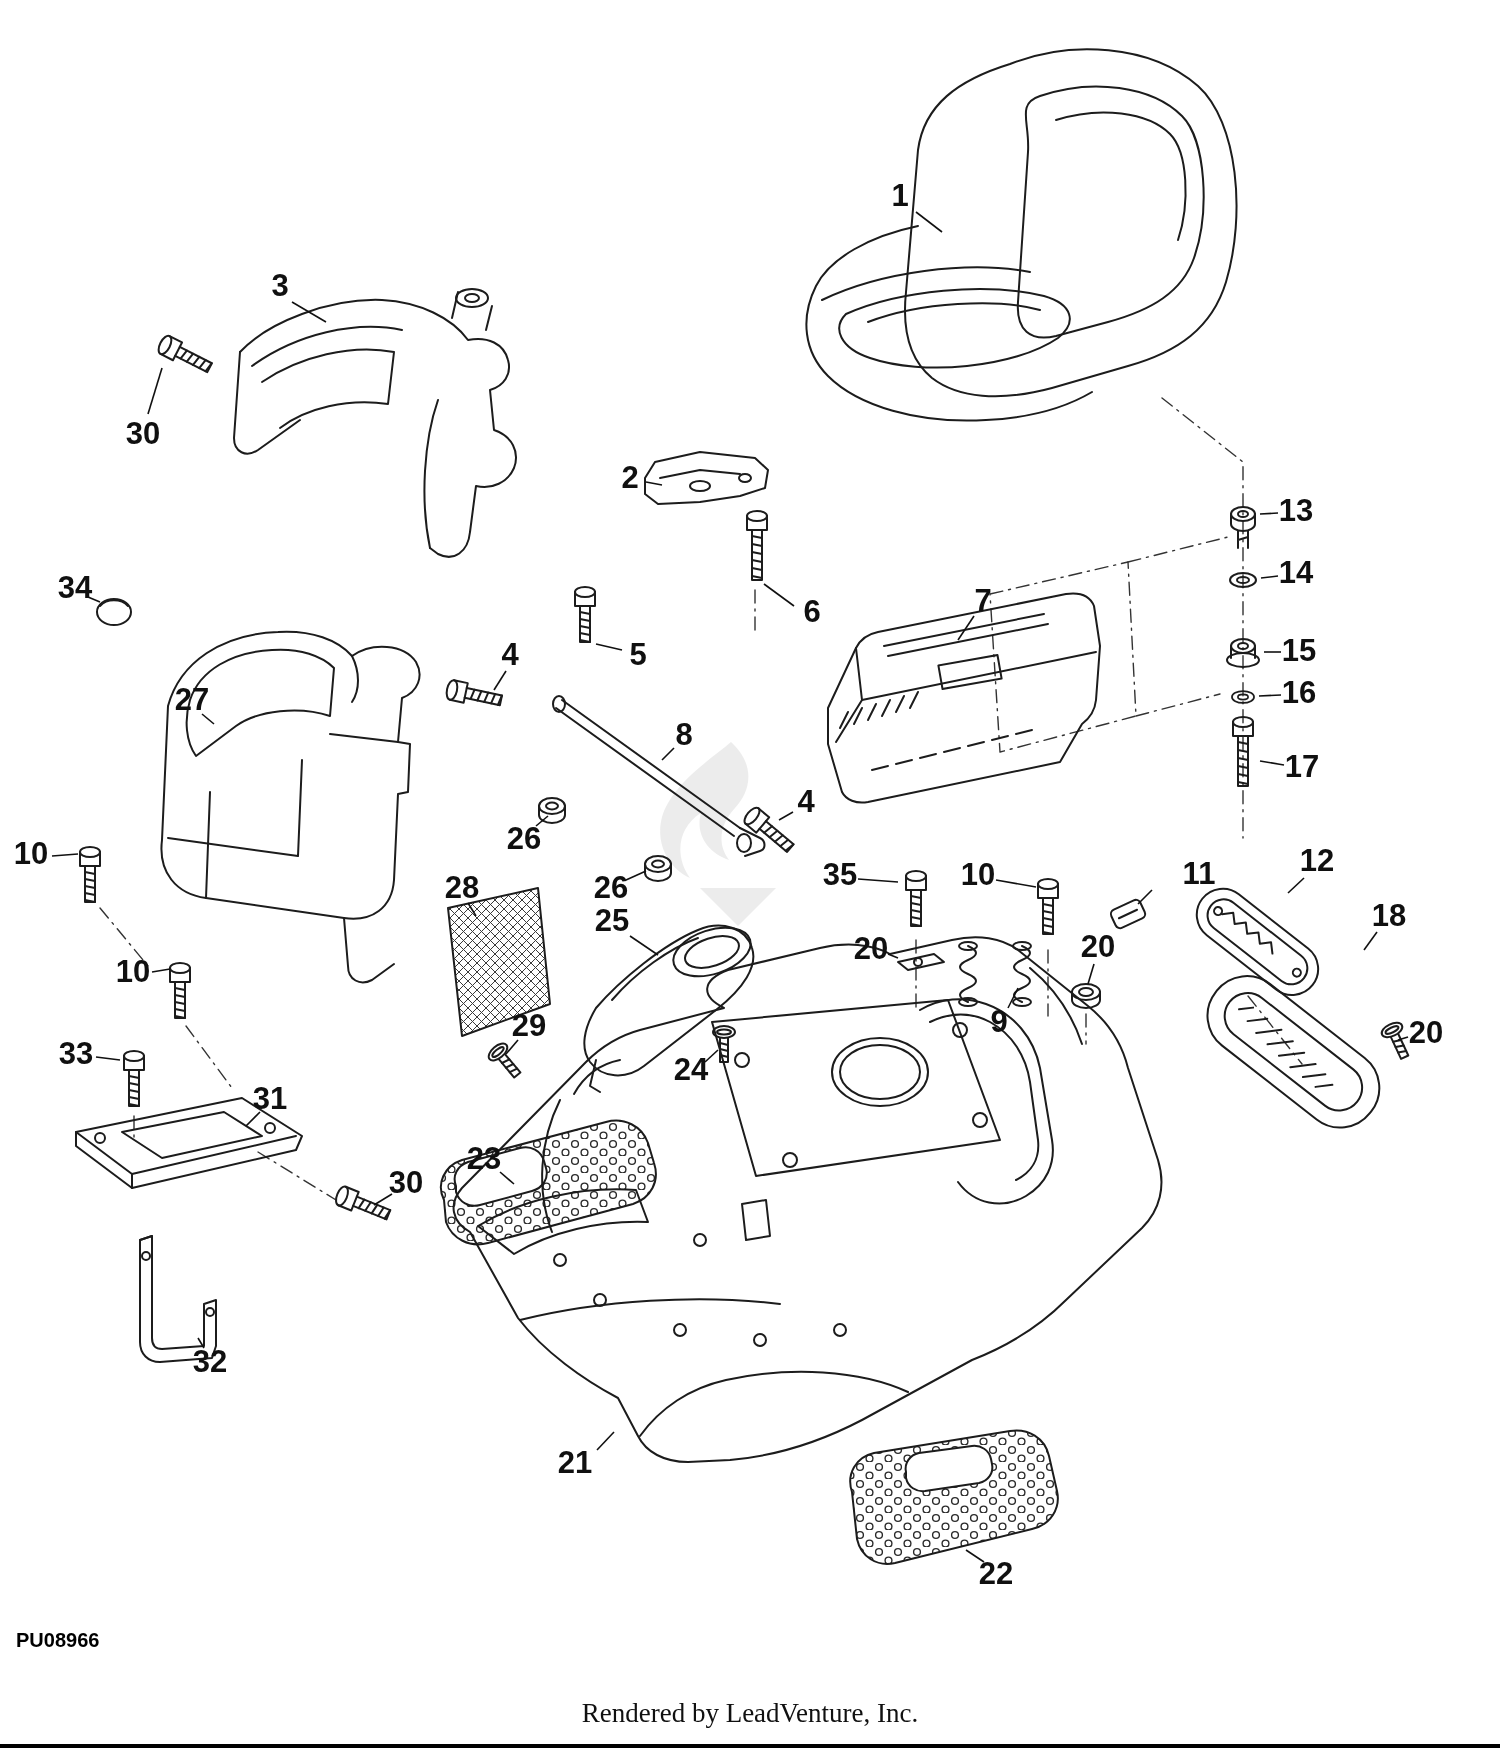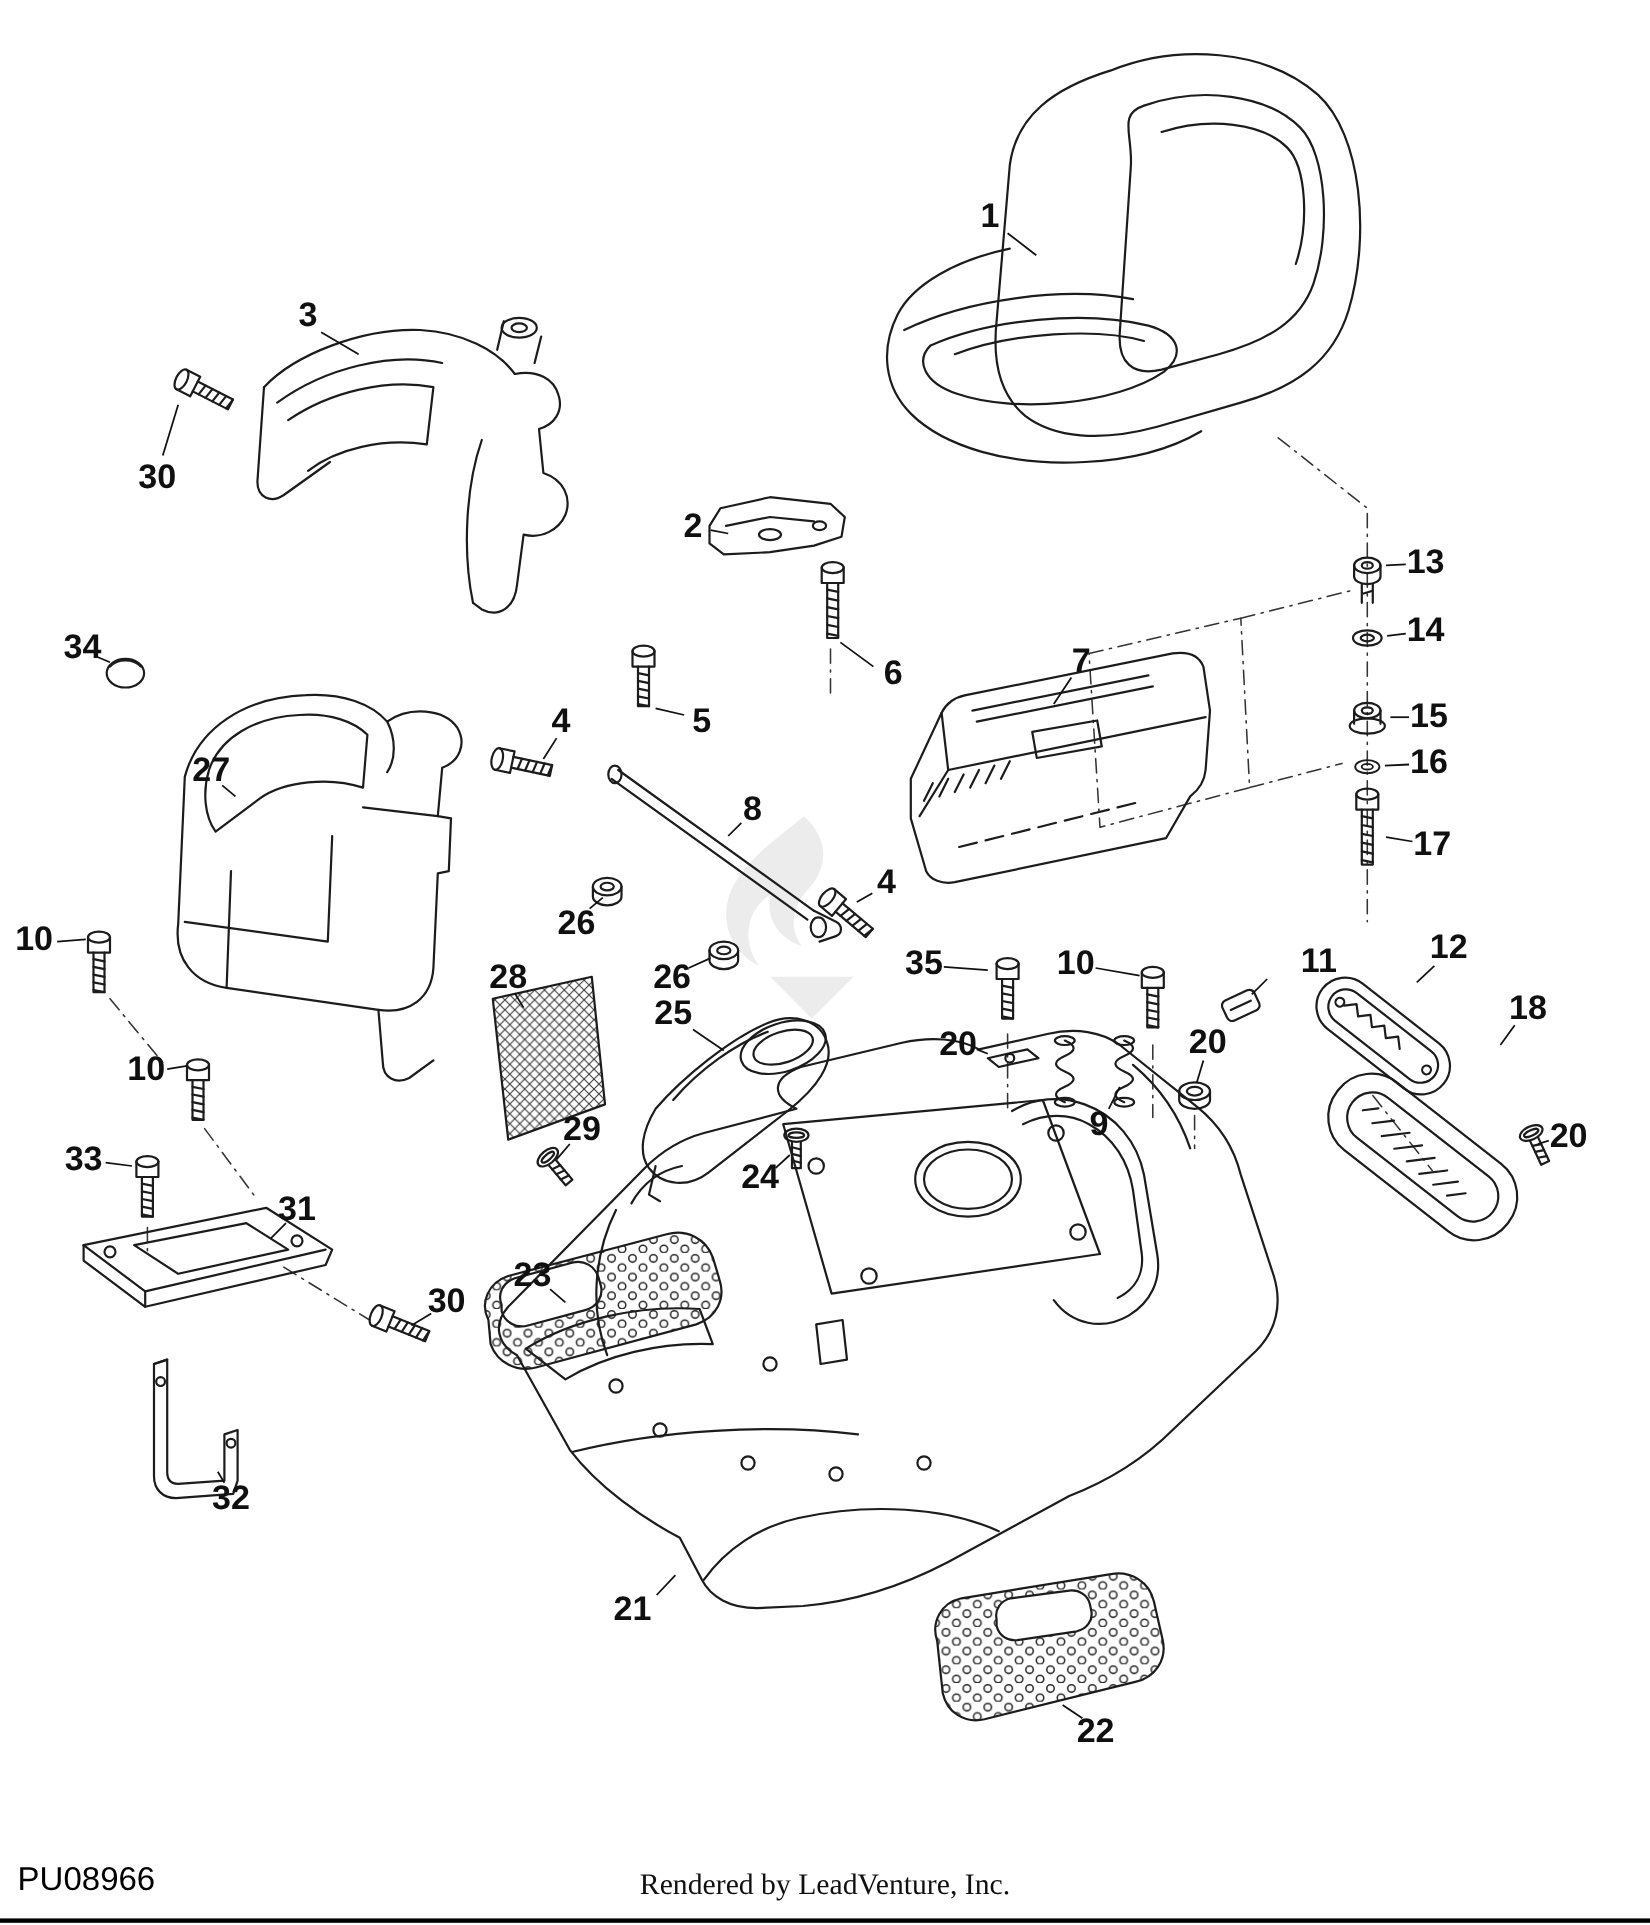--- a/index.html
+++ b/index.html
@@ -3,21 +3,21 @@
 <meta charset="utf-8">
 <style>
   html,body{margin:0;padding:0;background:#ffffff;}
   body{font-family:"Liberation Sans",sans-serif;}
   .page{position:relative;width:1500px;height:1750px;background:#fff;overflow:hidden;}
   .art{position:absolute;left:0;top:0;width:1500px;height:1750px;}
   .callout-layer{position:absolute;left:0;top:0;width:1500px;height:1750px;pointer-events:none;}
   .callout{position:absolute;transform:translate(-50%,-50%);font-weight:700;font-size:31px;color:#101010;font-family:"Liberation Sans",sans-serif;}
   .watermark-text{position:absolute;left:50%;top:905px;transform:translate(-50%,-50%);
     font-size:62px;letter-spacing:22px;color:#d4d4d4;opacity:.55;white-space:nowrap;}
-  .footer-code{position:absolute;left:16px;top:1692px;font-size:30px;font-weight:400;color:#000;}
+  .footer-code{position:absolute;left:16px;top:1629px;font-size:20px;font-weight:700;color:#000;}
   .footer-credit{position:absolute;left:50%;top:1698px;transform:translateX(-50%);
     font-family:"Liberation Serif",serif;font-size:27px;color:#101010;white-space:nowrap;}
   .bottom-rule{position:absolute;left:0;top:1744px;width:1500px;height:4px;background:#000;}
 </style>
 </head>
 <body>
 
 <div class="page">
 
   <svg class="art" viewBox="0 0 1500 1750" xmlns="http://www.w3.org/2000/svg">

